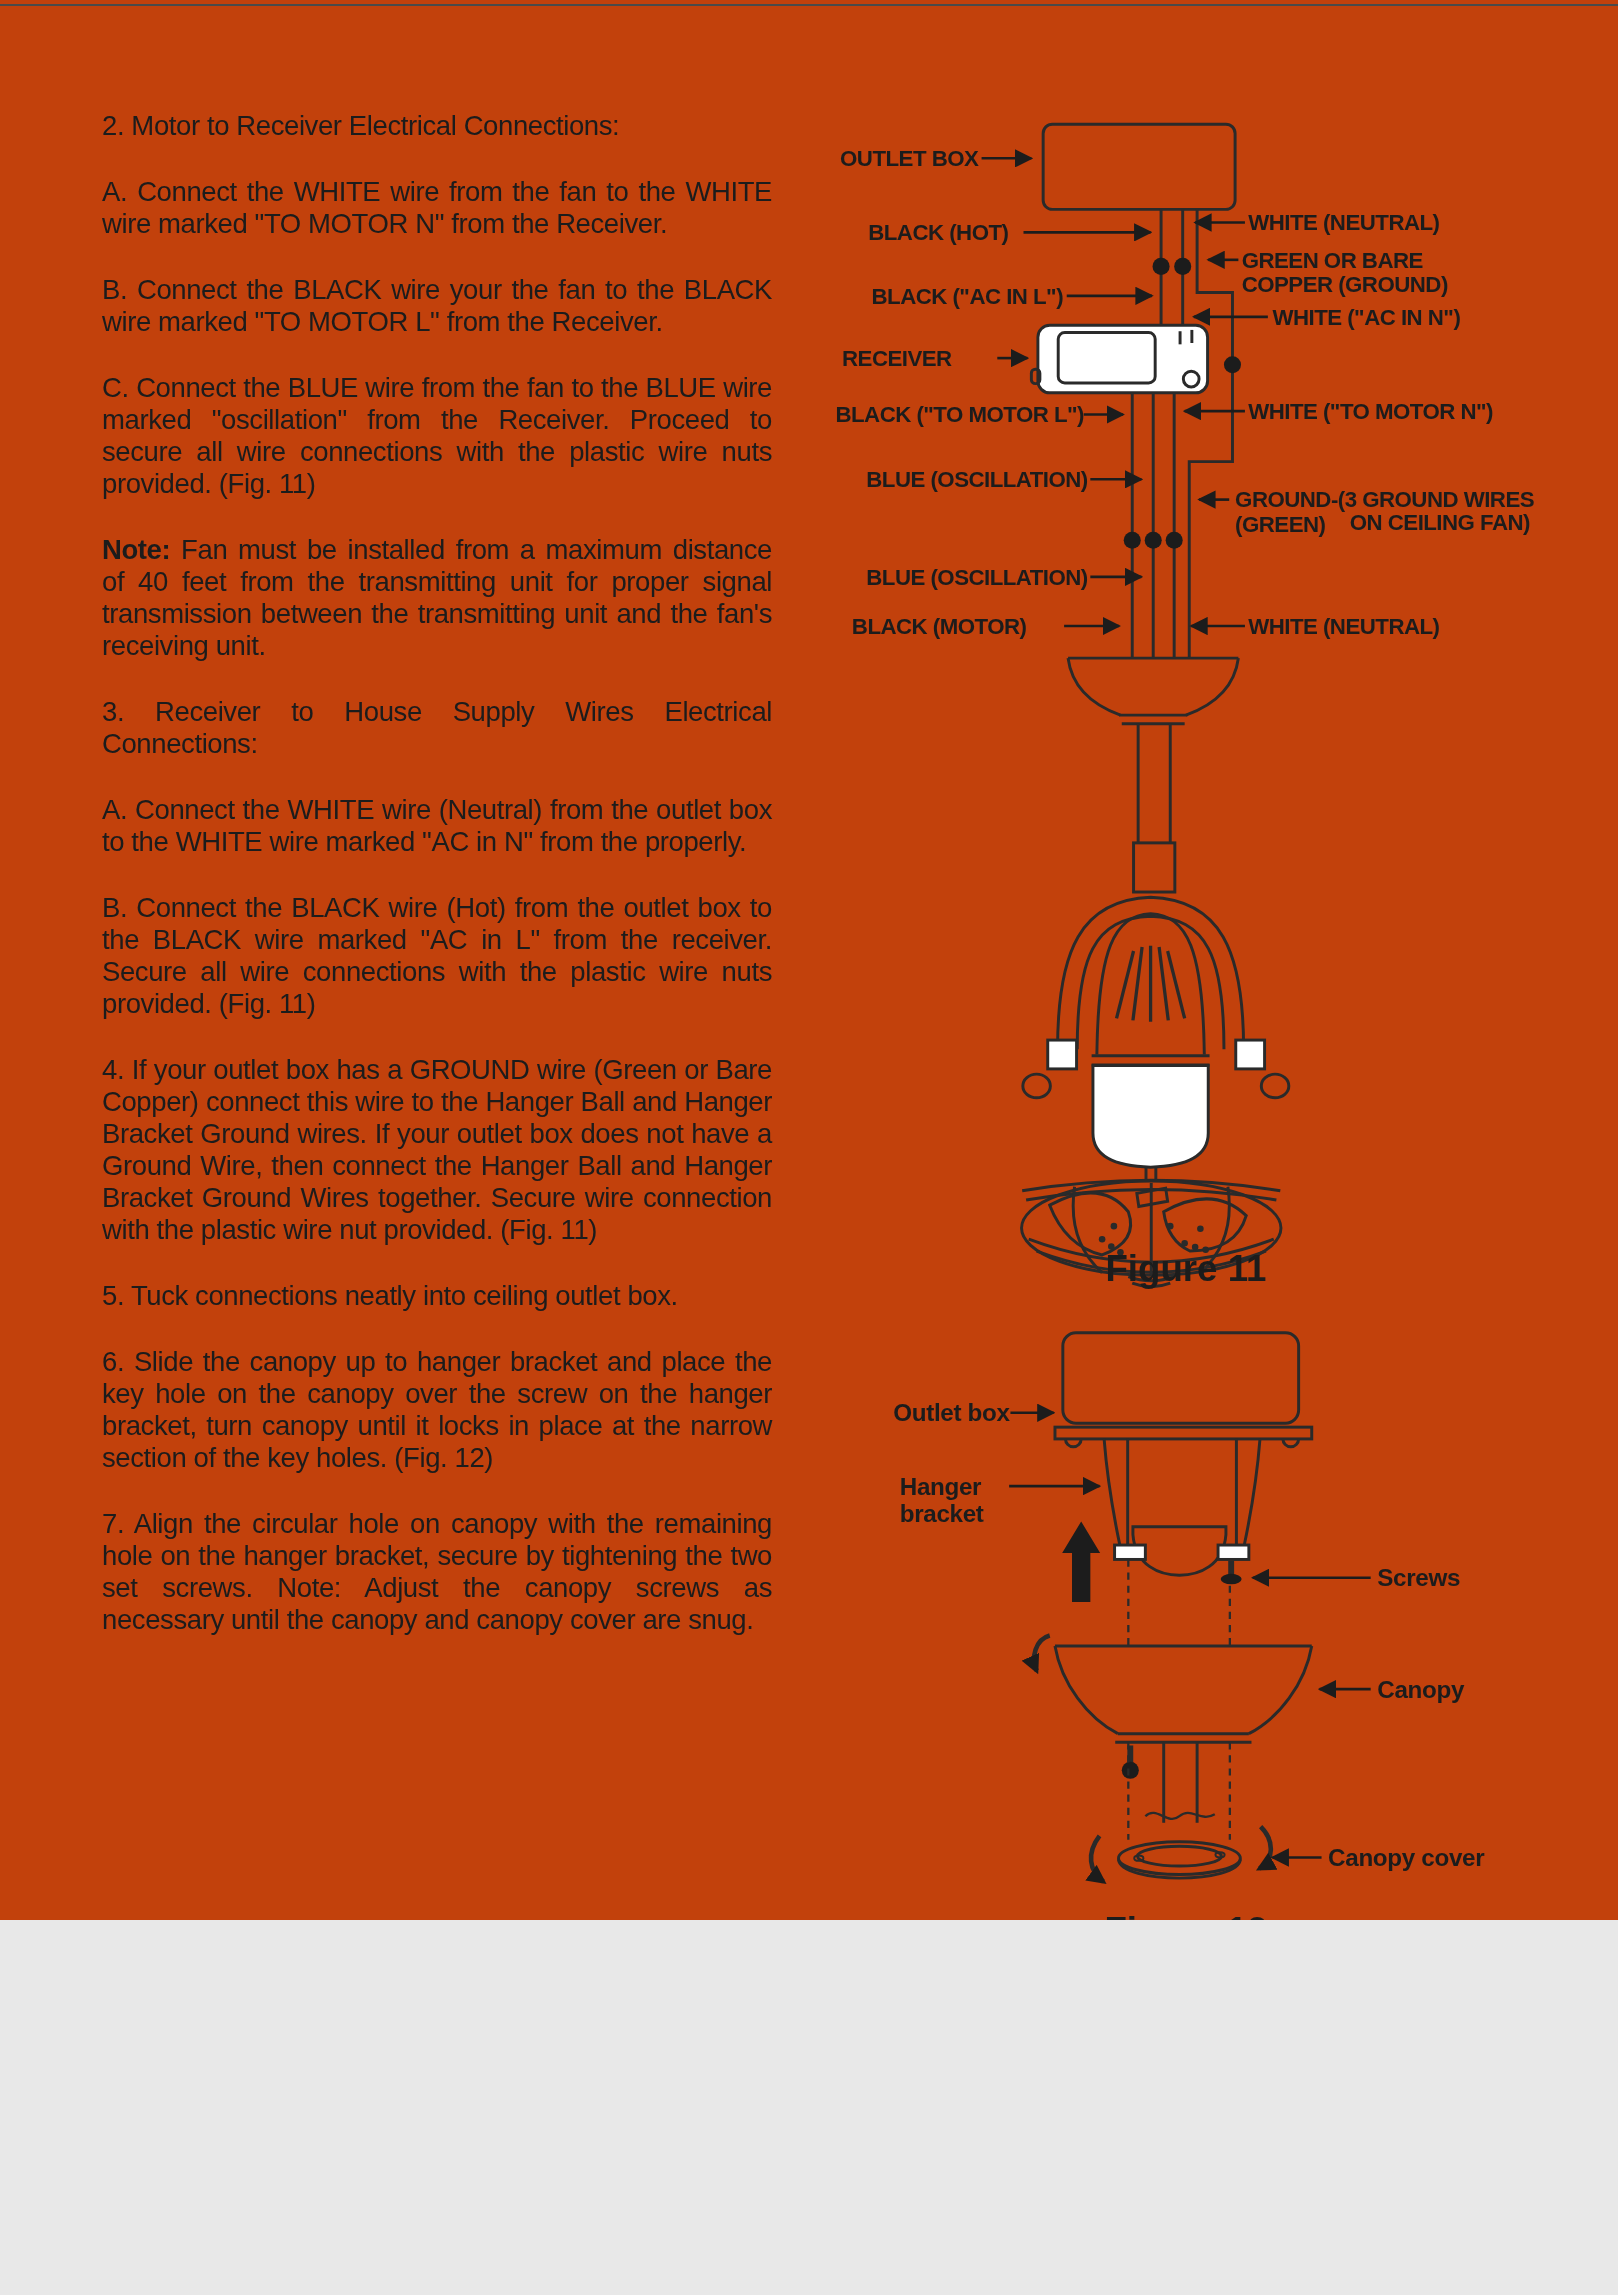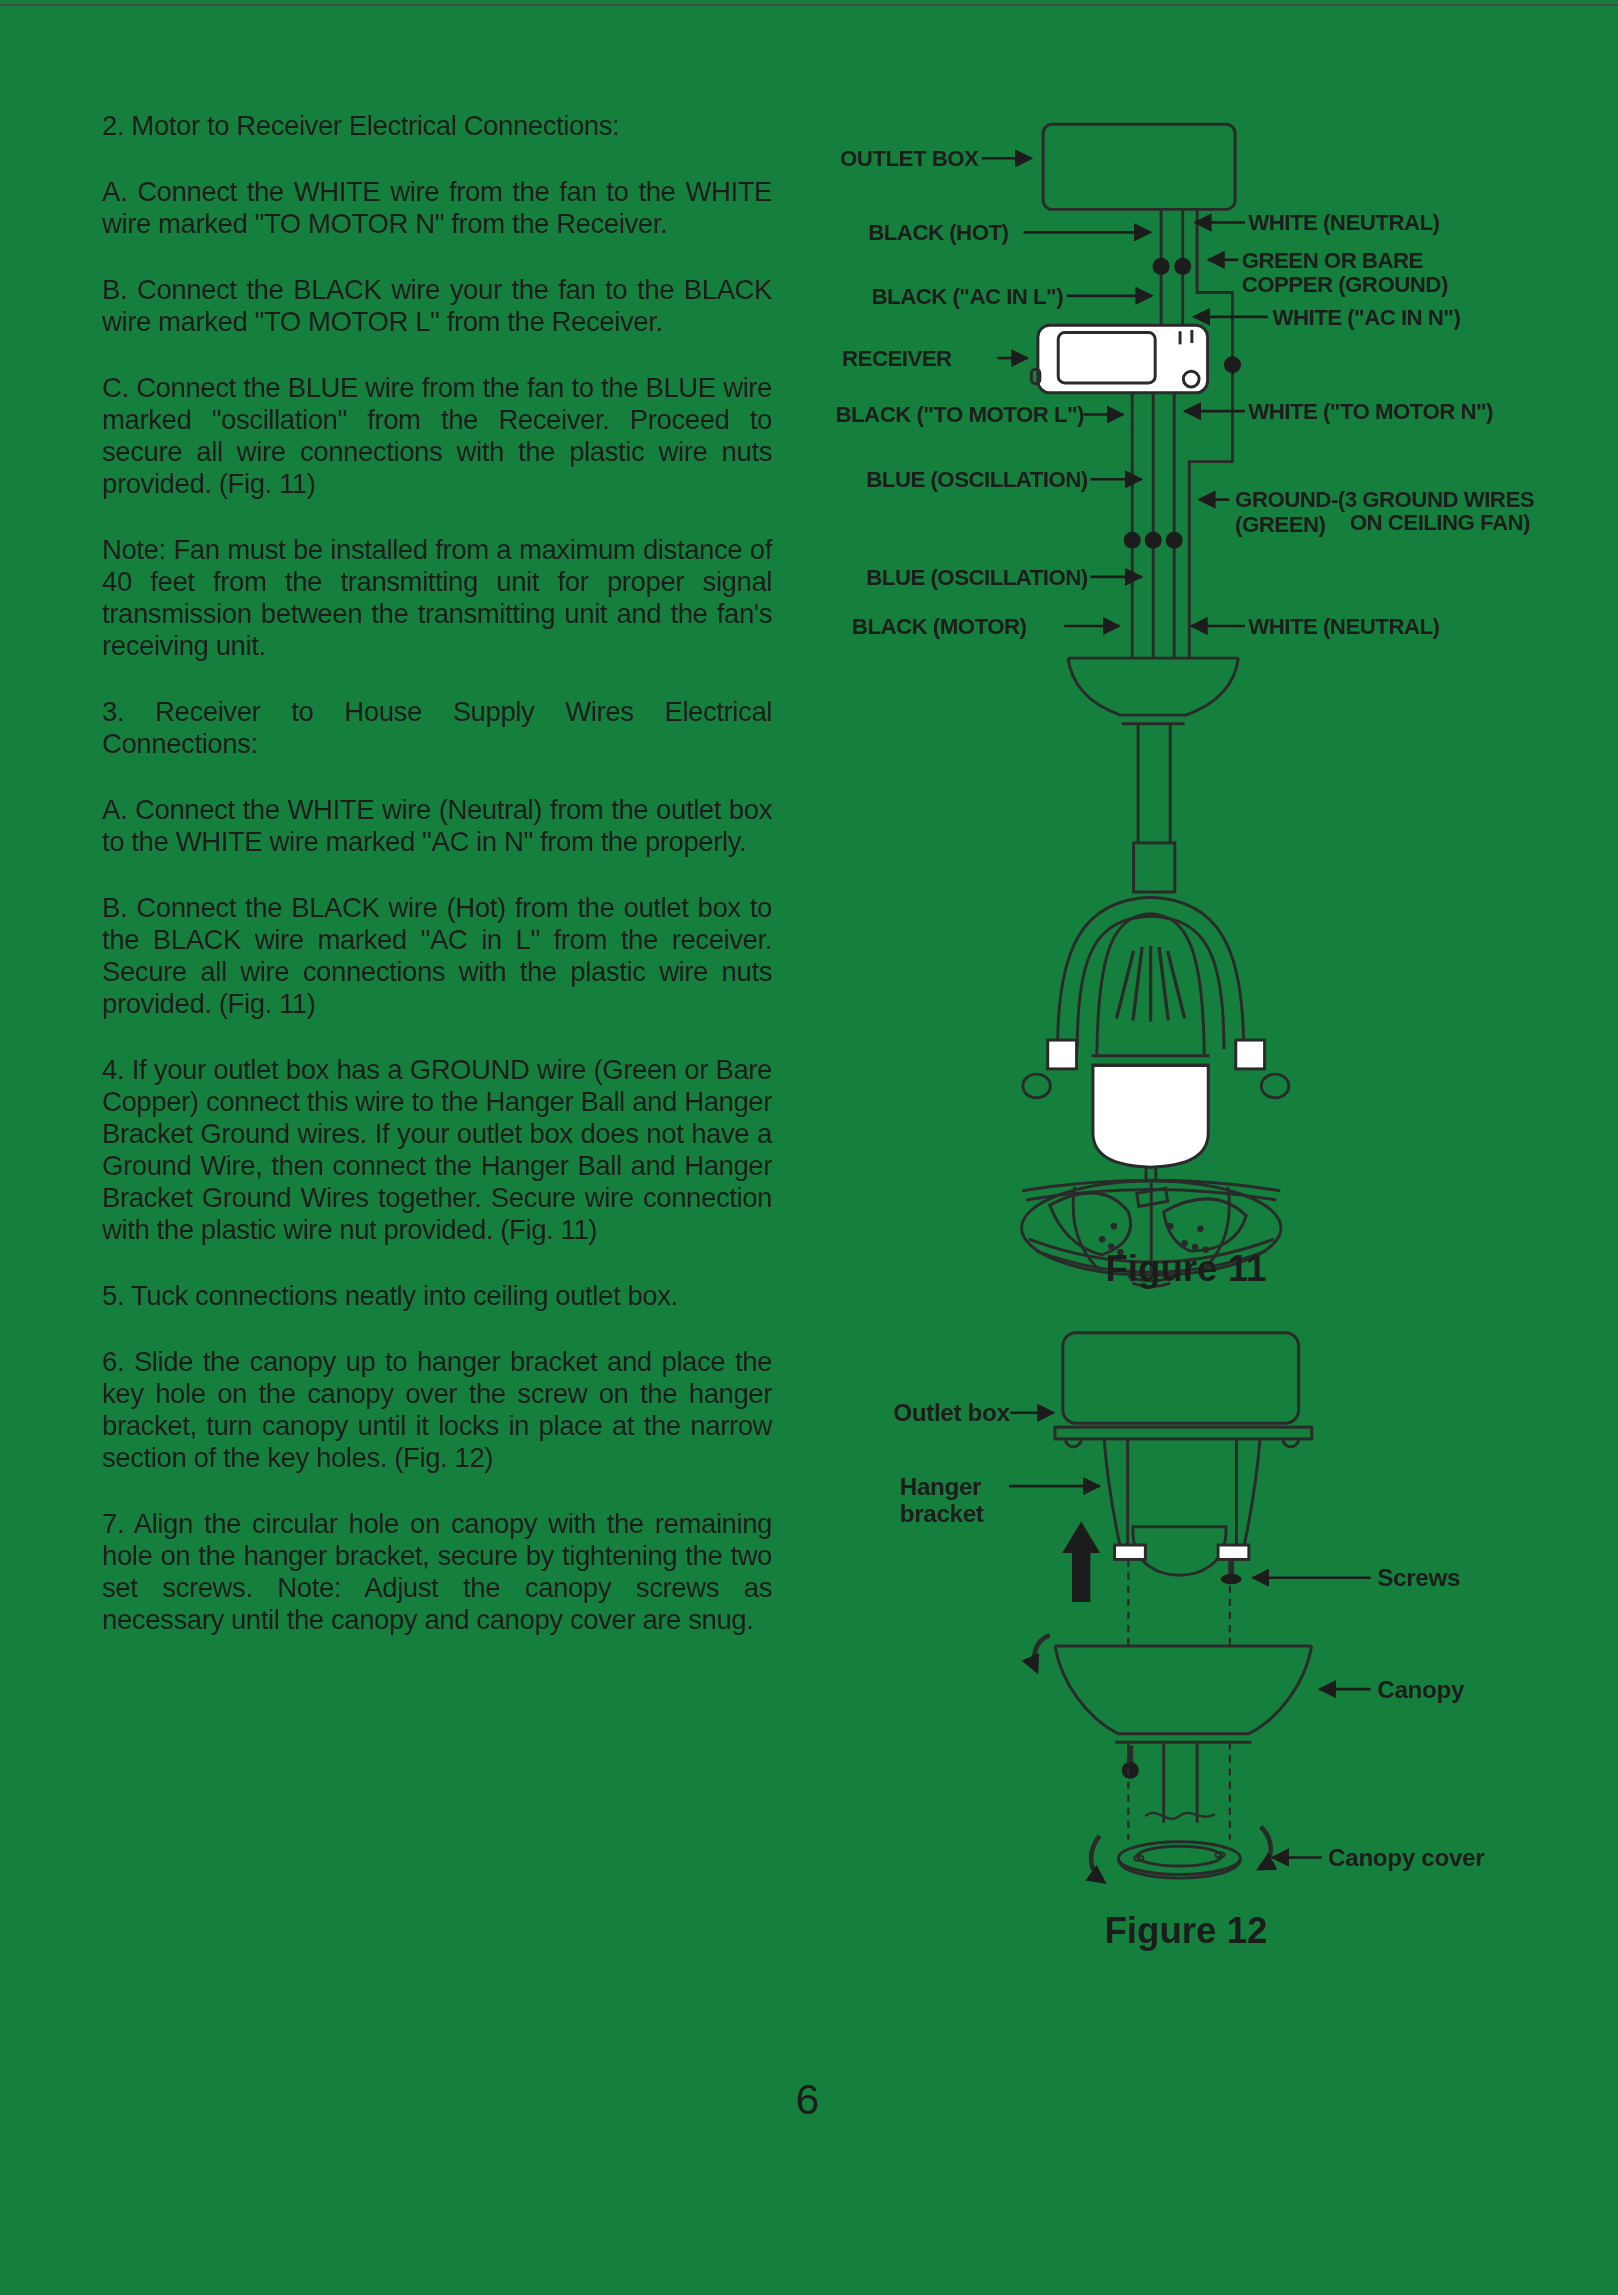--- a/index.html
+++ b/index.html
@@ -1,22 +1,22 @@
 <!DOCTYPE html>
 <html style="font-size:10.5px"><head>
 <meta charset="utf-8">
 <style>
   html,body{margin:0;padding:0;background:#e8e8e8;}
-  .page{position:relative;width:1619px;height:2295px;background:#15803d;overflow:hidden;
+  .page{position:relative;width:1619px;height:1920px;background:#c2410c;overflow:hidden;
         font-family:"Liberation Sans", sans-serif;color:#1c1c1c;}
   .scan-topline{position:absolute;top:3.9px;left:0;width:1619px;height:2px;background:#4a4a4a;}
   .col{position:absolute;left:102px;top:110px;width:670px;font-size:27.5px;line-height:32px;
        text-align:justify;letter-spacing:-0.4px;}
   .col p{margin:0 0 34px 0;}
-  .col b{font-weight:normal;}
+  .col b{font-weight:bold;}
   .fig{position:absolute;}
   svg{overflow:visible;}
   svg text{font-family:"Liberation Sans", sans-serif;font-weight:bold;fill:#1c1c1c;}
   .lbl11{font-size:34px;letter-spacing:-0.8px;}
   .lbl12{font-size:37px;letter-spacing:-0.5px;}
   .cap{font-size:56px;letter-spacing:0px;}
   .pagenum{position:absolute;left:768px;top:2075px;width:79px;text-align:center;
            font-size:43px;color:#1c1c1c;}
 </style>
 </head>

